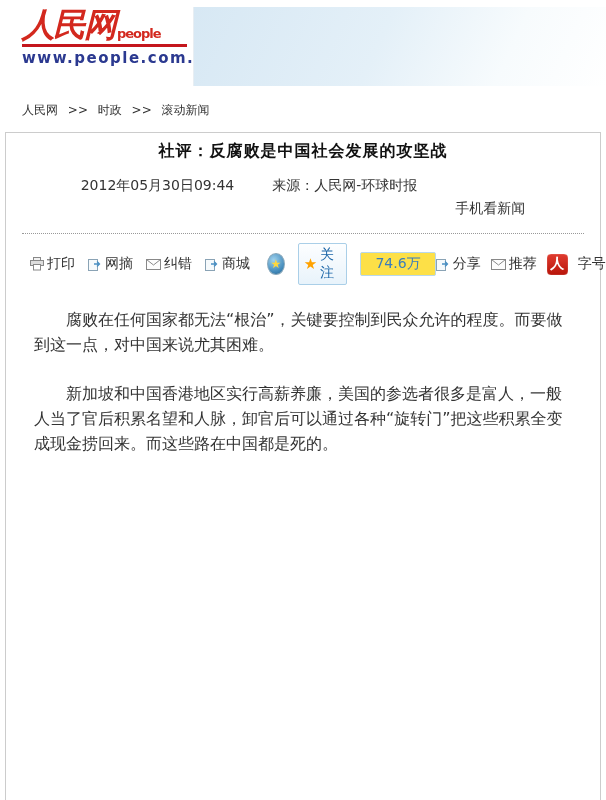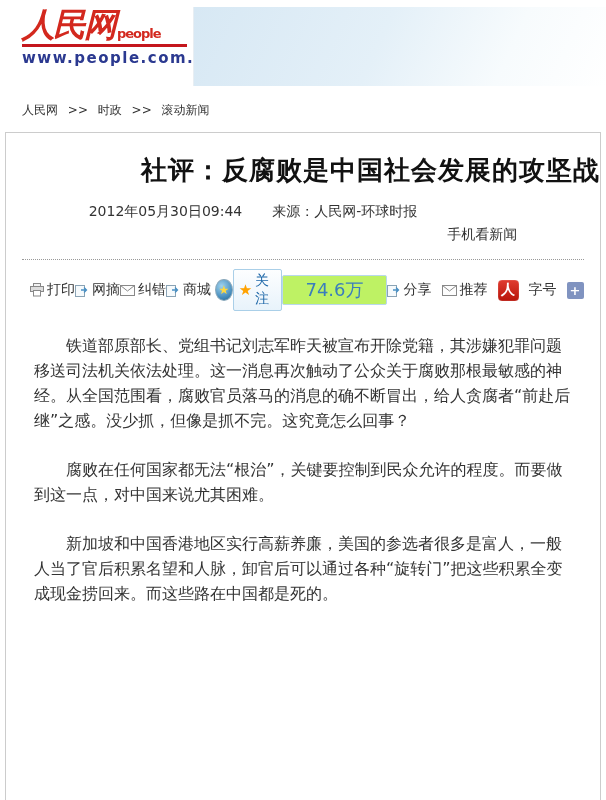--- a/index.html
+++ b/index.html
@@ -37,59 +37,59 @@
     margin: 10px 0 0 22px; font-size: 12px; color: #333; height: 18px;
   }
   .breadcrumb a { color: #333; text-decoration: none; margin-right: 6px; cursor: pointer; }
   .breadcrumb .sep { color: #333; margin-right: 6px; }
   
   .content-box {
     position: absolute; left: 5px; top: 132px; width: 596px; height: 700px;
     border: 1px solid #cccccc; background: #fff;
   }
   .article-title {
-    text-align: right; font-size: 26px; font-weight: bold;
-    color: #111; margin-top: 20px; letter-spacing: 1px;
+    text-align: center; font-size: 16px; font-weight: bold;
+    color: #111; margin-top: 8px; letter-spacing: 1px;
   }
   .meta-row {
-    display: flex; justify-content: center; gap: 30px;
+    display: flex; justify-content: center; gap: 38px;
     font-size: 14px; color: #333; margin-top: 15px;
   }
   .meta-row span { white-space: nowrap; }
   .meta-mobile { cursor: pointer; margin-top: 23px; }
   .dotted-sep { border-top: 1px dotted #999; margin: 15px 16px 0; }
   
   .toolbar {
     display: flex; align-items: center;
     padding: 9px 22px 0 24px; font-size: 14px; color: #333;
   }
   .tool-item {
     display: inline-flex; align-items: center; gap: 3px;
     color: #333; text-decoration: none; cursor: pointer; white-space: nowrap;
   }
-  .tool-left { display: flex; align-items: center; }
+  .tool-left { display: flex; align-items: center; gap: 13px; }
   .tool-right { display: flex; align-items: center; gap: 10px; margin-left: auto; }
   .icon svg { display: block; }
   .globe {
     width: 22px; height: 22px; border-radius: 50%;
     background: radial-gradient(circle at 35% 30%, #9fd2ee, #3f87b8 70%, #2b6186);
     display: inline-flex; align-items: center; justify-content: center;
     color: #ffd83d; font-size: 12px; line-height: 1; margin-left: 4px;
     border: 1px solid #8aa9bc;
   }
   .follow-btn {
     display: inline-flex; align-items: center; gap: 3px;
     border: 1px solid #aacfe8; background: linear-gradient(#fdfeff, #e8f3fb);
     color: #1c66a7; font-size: 14px; padding: 2px 8px 2px 5px;
     border-radius: 2px; cursor: pointer;
   }
   .follow-btn .star { color: #ffa200; font-size: 15px; line-height: 1; }
   .follow-count {
-    border: 1px solid #b9d8ec; background: #bef264; color: #3a7dbd;
-    font-size: 18px; padding: 2px 22px; border-radius: 2px; white-space: nowrap;
+    border: 1px solid #b9d8ec; background: #fde047; color: #3a7dbd;
+    font-size: 14px; padding: 2px 14px; border-radius: 2px; white-space: nowrap;
   }
   .people-badge {
     width: 21px; height: 21px; border-radius: 4px;
     background: linear-gradient(#e03c30, #b81409);
     color: #fff; font-weight: bold; font-size: 14px;
     display: inline-flex; align-items: center; justify-content: center;
     cursor: pointer; box-shadow: inset 0 0 1px #fff;
   }
   .size-btn {
     width: 17px; height: 17px; border-radius: 2px;
@@ -205,18 +205,17 @@
         <span>推荐</span>
       </a>
       <span class="people-badge">人</span>
       <span class="tool-item">字号</span>
       <span class="size-btn">+</span>
 
     </div>
   </div>
 
   <div class="article-body">
-    <p>铁道部原部长、党组书记刘志军昨天被宣布开除党籍，其涉嫌犯罪问题移送司法机关依法处理。这一消息再次触动了公众关于腐败那根最敏感的神经。从全国范围看，腐败官员落马的消息的确不断冒出，给人贪腐者“前赴后继”之感。没少抓，但像是抓不完。这究竟怎么回事？</p>
     <p>腐败在任何国家都无法“根治”，关键要控制到民众允许的程度。而要做到这一点，对中国来说尤其困难。</p>
     <p>新加坡和中国香港地区实行高薪养廉，美国的参选者很多是富人，一般人当了官后积累名望和人脉，卸官后可以通过各种“旋转门”把这些积累全变成现金捞回来。而这些路在中国都是死的。</p>
   </div>
 
 </div>
 
 </body></html>

